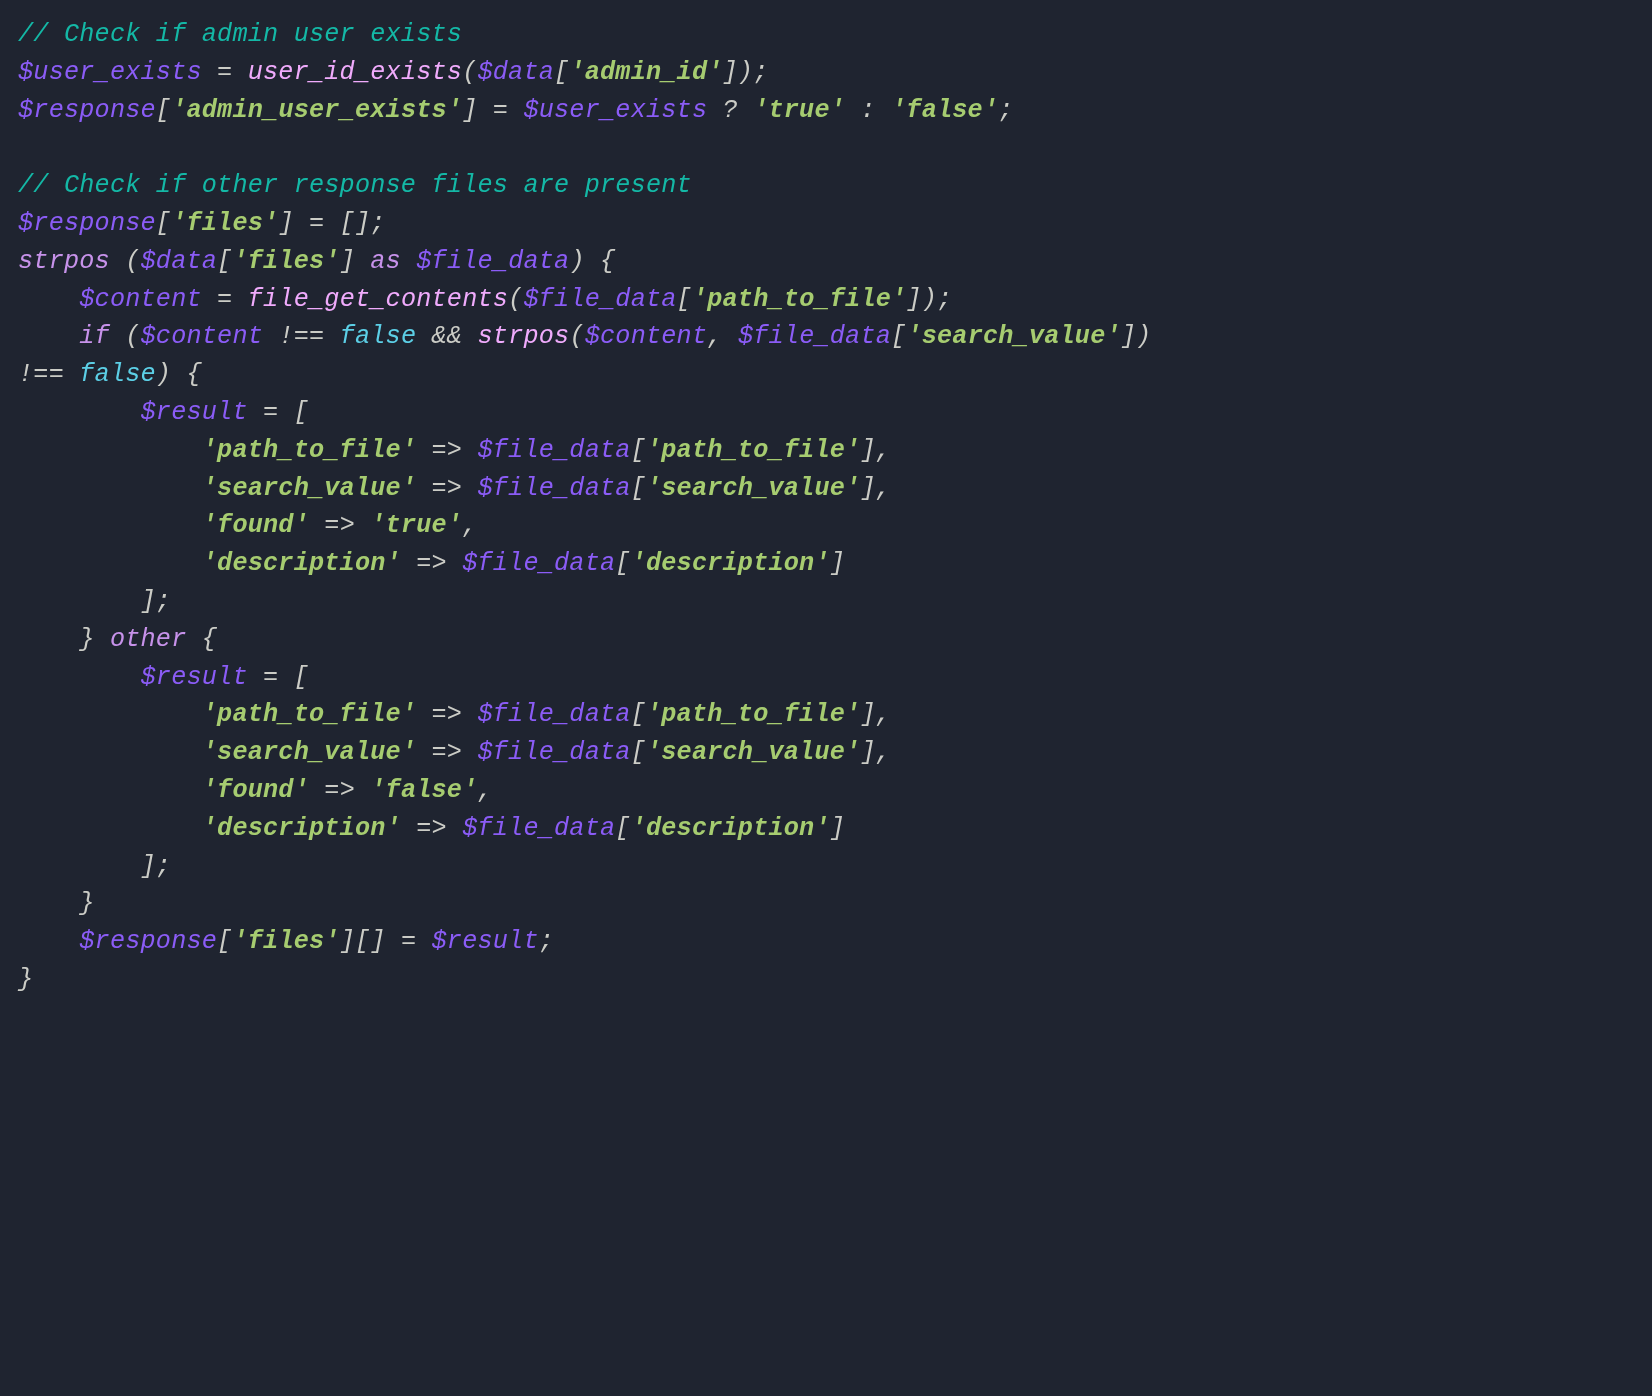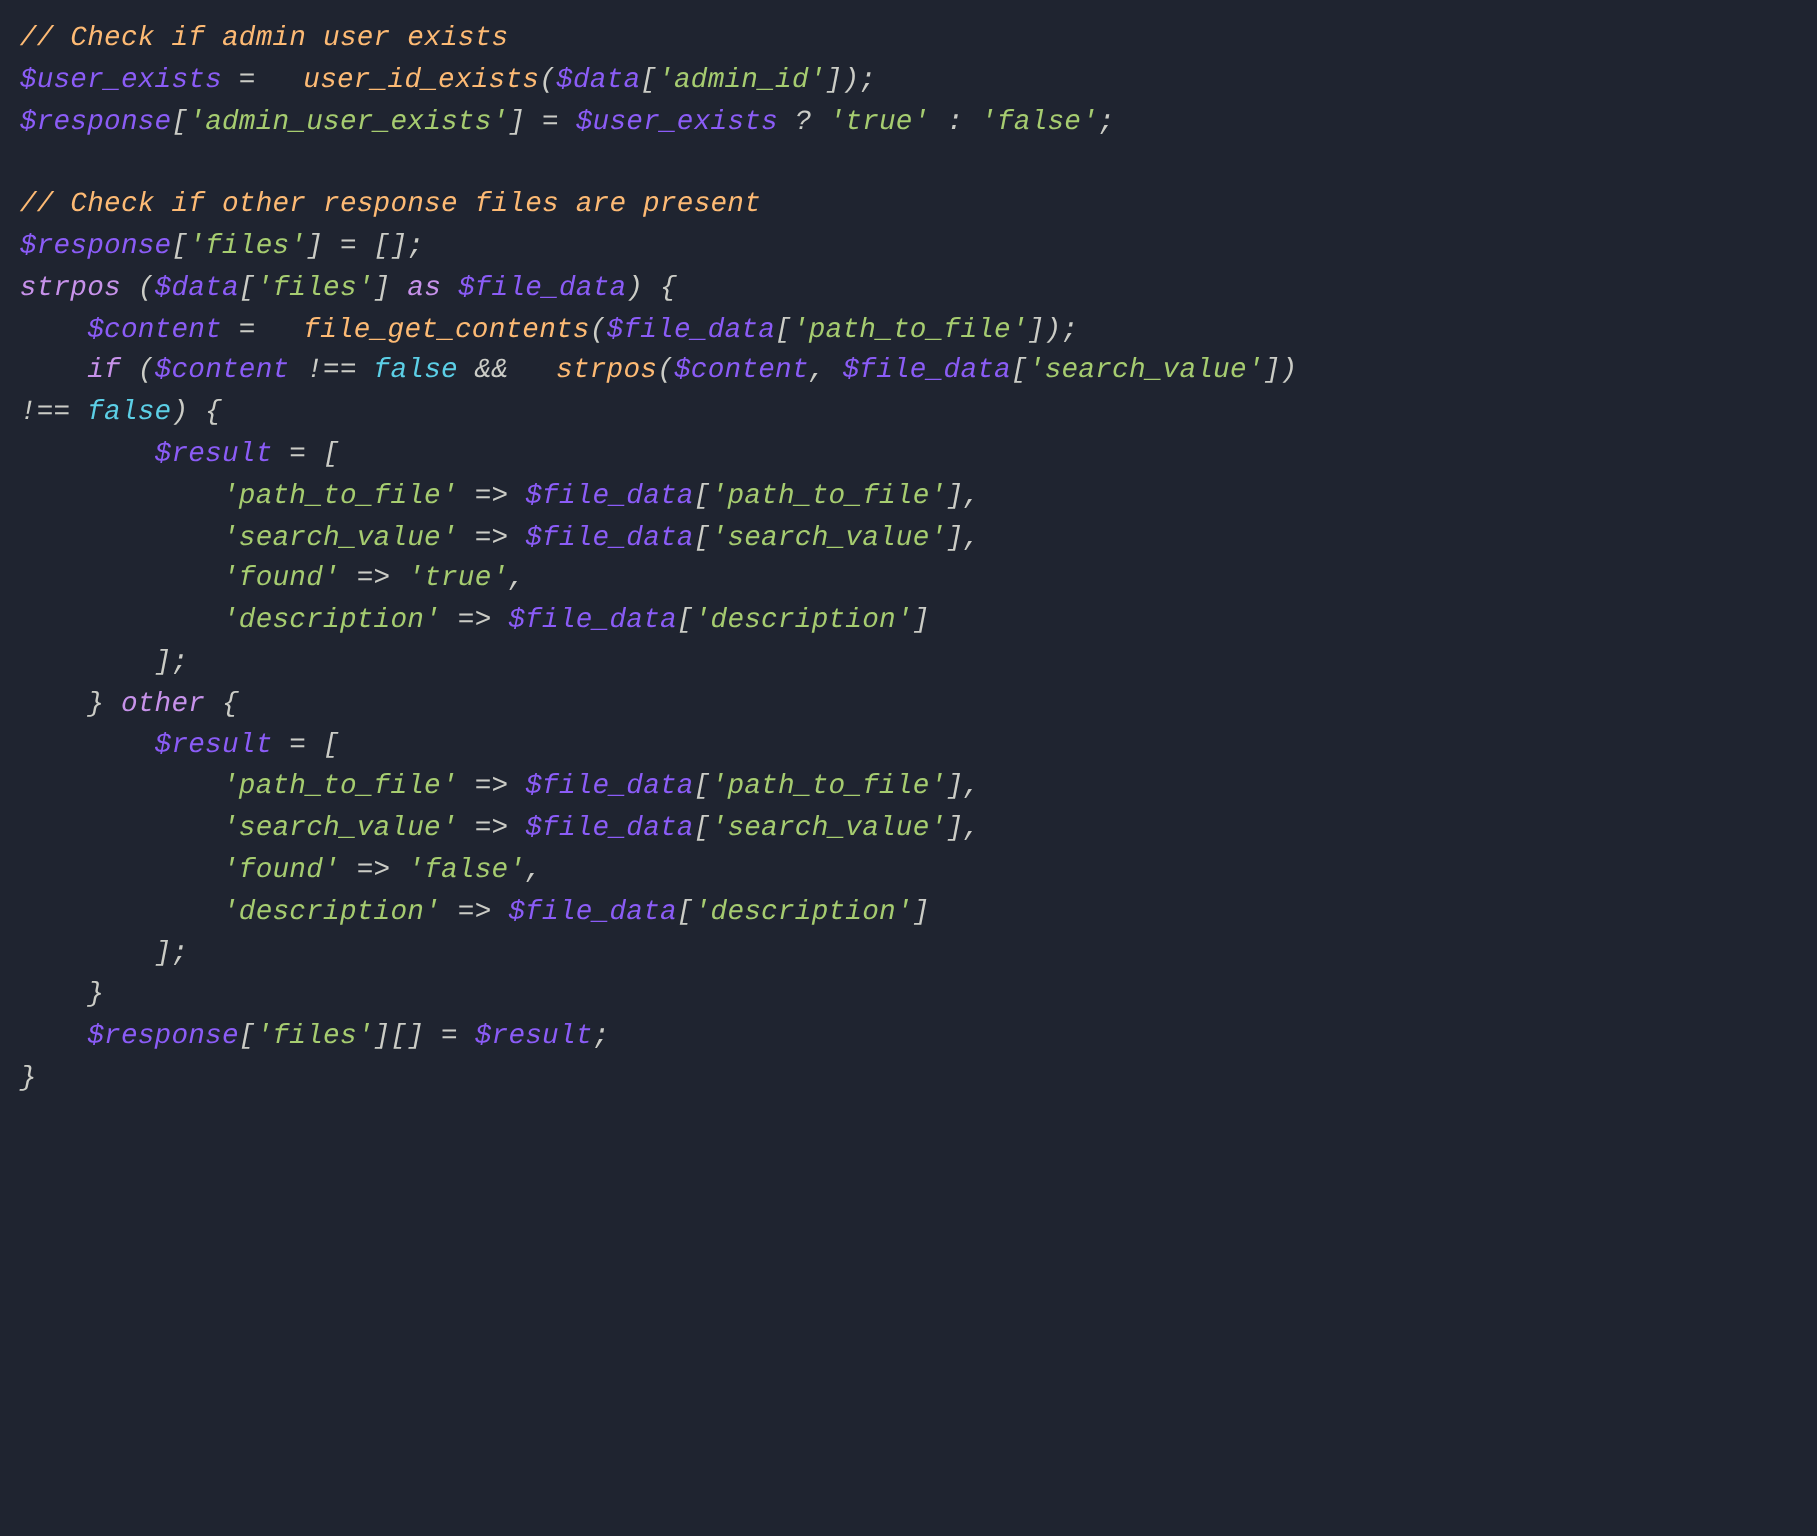--- a/index.html
+++ b/index.html
@@ -14,26 +14,26 @@
     margin: 0;
     padding: 16px 18px 18px 18px;
     font-family: "SFMono-Regular", "Menlo", "Consolas", "Liberation Mono", monospace;
     font-size: 25.2px;
     line-height: 1.50;
     color: #cbccc6;
     white-space: pre;
     font-style: italic;
     letter-spacing: 0.2px;
   }
-  .tok-comment  { color: #fdba74; }
+  .tok-comment  { color: #14b8a6; }
   .tok-var      { color: #8b5cf6; }
   .tok-kw       { color: #c792ea; }
   .tok-bool     { color: #5ccfe6; }
-  .tok-str      { color: #a6cc70; }
-  .tok-func     { color: #fdba74; margin-left: 28px; }
+  .tok-str      { color: #a6cc70; font-weight: bold; }
+  .tok-func     { color: #f0abfc; }
   .tok-plain    { color: #cbccc6; }
 </style>
 </head>
 <body>
 
 <pre class="code"><span class="tok-comment">// Check if admin user exists</span>
 <span class="tok-var">$user_exists</span><span class="tok-plain"> = </span><span class="tok-func">user_id_exists</span><span class="tok-plain">(</span><span class="tok-var">$data</span><span class="tok-plain">[</span><span class="tok-str">'admin_id'</span><span class="tok-plain">]);</span>
 <span class="tok-var">$response</span><span class="tok-plain">[</span><span class="tok-str">'admin_user_exists'</span><span class="tok-plain">] = </span><span class="tok-var">$user_exists</span><span class="tok-plain"> ? </span><span class="tok-str">'true'</span><span class="tok-plain"> : </span><span class="tok-str">'false'</span><span class="tok-plain">;</span>
 
 <span class="tok-comment">// Check if other response files are present</span>

